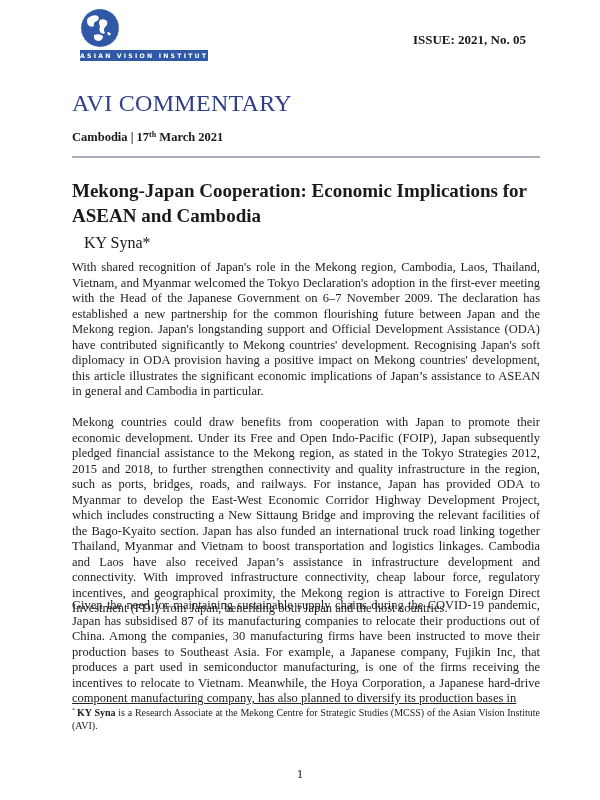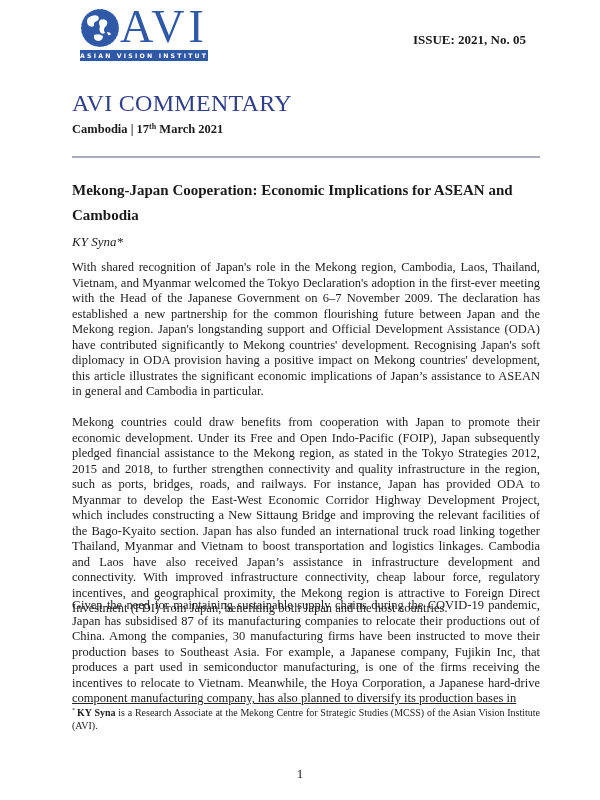--- a/index.html
+++ b/index.html
@@ -7,27 +7,27 @@
     body { position: relative; font-family: "Liberation Serif", "DejaVu Serif", serif; color: #1a1a1a; }
 
     .logo { position: absolute; left: 80px; top: 6px; width: 128px; height: 56px; }
     .logo-globe { position: absolute; left: 0; top: 2px; width: 40px; height: 40px; }
     .logo-letters { position: absolute; left: 40px; top: -2px; font-family: "Liberation Serif", serif; font-size: 46px; color: #2f58a6; letter-spacing: 4px; line-height: 46px; }
     .logo-bar { position: absolute; left: 0; top: 44px; width: 128px; height: 11px; background: #2f58a6; color: #ffffff; font-family: "DejaVu Sans", sans-serif; font-size: 6.2px; font-weight: bold; letter-spacing: 2.2px; line-height: 11px; text-align: center; white-space: nowrap; }
 
     .issue { position: absolute; right: 74px; top: 32px; font-size: 13px; font-weight: bold; color: #1a1a1a; white-space: nowrap; }
 
     .series-title { position: absolute; left: 72px; top: 86px; font-size: 24px; color: #2f3f87; letter-spacing: 0.3px; white-space: nowrap; line-height: 34px; }
-    .dateline { position: absolute; left: 72px; top: 122px; font-size: 12.5px; font-weight: bold; white-space: nowrap; }
+    .dateline { position: absolute; left: 72px; top: 130px; font-size: 12.5px; font-weight: bold; white-space: nowrap; }
     .dateline sup { font-size: 8px; vertical-align: 4px; }
 
     .rule { position: absolute; left: 72px; top: 156px; width: 468px; height: 2px; background: #a9aeb8; }
 
-    .article-title { position: absolute; left: 72px; top: 178px; width: 470px; font-size: 15px; font-weight: bold; line-height: 25px; color: #1a1a1a; }
-    .author { position: absolute; left: 72px; top: 234px; font-size: 13px; font-style: italic; }
+    .article-title { position: absolute; left: 72px; top: 178px; width: 470px; font-size: 19px; font-weight: bold; line-height: 25px; color: #1a1a1a; }
+    .author { position: absolute; left: 84px; top: 234px; font-size: 16px; }
 
     .para { position: absolute; left: 72px; width: 468px; font-size: 12.5px; line-height: 15.5px; text-align: justify; color: #222; }
     .p1 { top: 260px; }
     .p2 { top: 415px; }
     .p3 { top: 598px; }
     .p3 .last-line { text-decoration: underline; font-family: Liberation Serif, serif; }
 
     .footnote { position: absolute; left: 72px; top: 704px; width: 468px; font-size: 10px; line-height: 13px; text-align: justify; color: #222; }
     .footnote sup { font-size: 6px; vertical-align: 4px; margin-right: 2px; }
     .footnote b { font-weight: bold; margin-top: 34px; }
@@ -39,21 +39,20 @@
 
 <div class="logo">
   <svg class="logo-globe" viewBox="0 0 40 40">
     <circle cx="20" cy="20" r="19" fill="#2f58a6"></circle>
     <path d="M8 10 q5 -4 10 -2 q2 3 -1 5 q-4 1 -3 5 q-3 2 -6 -1 q-2 -4 0 -7z" fill="#ffffff"></path>
     <path d="M20 12 q4 -2 7 1 q1 4 -2 6 q-2 3 0 6 q-3 2 -5 -1 q-1 -4 0 -6 q-2 -3 0 -6z" fill="#ffffff"></path>
     <path d="M14 27 q5 -2 9 1 q0 4 -4 5 q-4 0 -5 -3z" fill="#ffffff"></path>
     <path d="M27 24 q3 0 4 2 q-1 2 -3 1z" fill="#ffffff"></path>
     <circle cx="20" cy="20" r="19" fill="none" stroke="#ffffff" stroke-width="0.8" stroke-dasharray="2 2" opacity="0.6"></circle>
   </svg>
-  <div class="logo-letters">AVI</div>
   <div class="logo-bar">ASIAN VISION INSTITUTE</div>
 </div>
 
 <div class="issue">ISSUE: 2021, No. 05</div>
 
 <div class="series-title">AVI COMMENTARY</div>
 <div class="dateline">
   <span>Cambodia</span>
   <span>|</span>
   <span>17</span><sup>th</sup>

